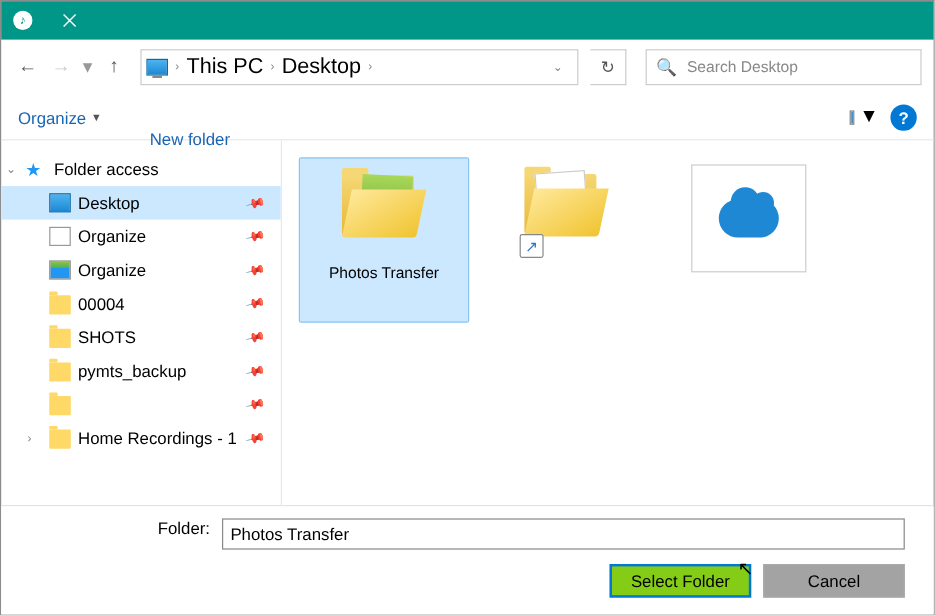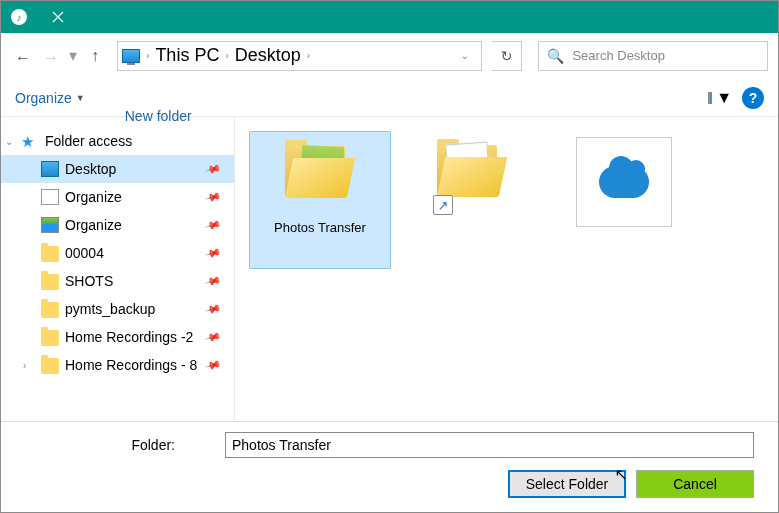--- a/index.html
+++ b/index.html
@@ -58,26 +58,26 @@
 .folder-open .paper2{position:absolute;width:42px;height:48px;background:linear-gradient(#a8d85a,#6b9c2c);left:20px;bottom:6px;transform:rotate(3deg);}
 .folder-open .paper3{position:absolute;width:42px;height:48px;background:linear-gradient(#b499d8,#7a52b5);left:20px;bottom:6px;transform:rotate(3deg);}
 .folder-open .front{position:absolute;width:62px;height:40px;background:linear-gradient(145deg,#ffe89a,#f0c430);bottom:2px;left:8px;transform:skewX(-12deg);border-radius:0 0 3px 3px;}
 .shortcut-arrow{position:absolute;bottom:0;left:0;width:20px;height:20px;background:#fff;border:1px solid #888;border-radius:2px;display:flex;align-items:center;justify-content:center;font-size:13px;color:#3373c4;}
 .fitem .lbl { font-size: 13px; text-align: center; line-height: 1.25; word-wrap:break-word; max-width:130px;}
 .cloud-thumb { width:96px; height:90px; border:1px solid #ccc; display:flex; align-items:center; justify-content:center;}
 .cloud { width:50px; height:32px; background:#1e88d4; border-radius:16px; position:relative;}
 .cloud::before{content:"";position:absolute;width:24px;height:24px;background:#1e88d4;border-radius:50%;top:-10px;left:10px;}
 .cloud::after{content:"";position:absolute;width:18px;height:18px;background:#1e88d4;border-radius:50%;top:-6px;left:28px;}
 .footer { padding: 10px 14px 14px; background:#fff;}
-.folder-row { display: flex; align-items: center; margin-bottom: 12px; gap: 40px; }
+.folder-row { display: flex; align-items: flex-start; margin-bottom: 12px; }
 .folder-row label { font-size: 14px; width: 170px; text-align: right; padding-right: 10px; }
 .folder-row input { flex: 1; height: 26px; border: 1px solid #888; padding: 0 6px; font-size: 14px; margin-right:10px;}
 .btns { display: flex; justify-content: flex-end; gap: 10px; padding-right:10px;}
-.btns button { width: 118px; height: 28px; border: 1px solid #aaa; background: #84cc16; font-size: 14px; cursor: pointer; }
-.btns button.primary { border: 2px solid #0078d4; background:#e5e5e5;}
+.btns button { width: 118px; height: 28px; border: 1px solid #aaa; background: #a3a3a3; font-size: 14px; cursor: pointer; }
+.btns button.primary { border: 2px solid #0078d4; background:#84cc16;}
 .watermark { position: absolute; right: 18px; bottom: 58px; font-size: 20px; color: rgba(90,90,90,0.6); font-style: italic; font-family: Georgia,serif; pointer-events:none;}
 .cursor { position:absolute; bottom:28px; right:150px; font-size:16px; color:#000; pointer-events:none;}
 </style>
 </head>
 <body>
 
 <div class="window">
 
   <div class="titlebar">
     <span class="icon">♪</span>
@@ -158,27 +158,26 @@
         <span>SHOTS</span>
         <span class="pin">📌</span>
       </div>
       <div class="tree-item lv1">
         <span class="ticon ti-folder"></span>
         <span>pymts_backup</span>
         <span class="pin">📌</span>
       </div>
       <div class="tree-item lv1">
         <span class="ticon ti-folder"></span>
-        <span>Home Recordings -2</span>
         <span class="pin">📌</span>
       </div>
       <div class="tree-item lv1">
         <span class="exp">›</span>
         <span class="ticon ti-folder"></span>
-        <span>Home Recordings - 8</span>
+        <span>Home Recordings - 1</span>
         <span class="pin">📌</span>
       </div>
     </div>
 
     <div class="content">
       <div class="fitem selected">
         <div class="thumb">
           <div class="folder-open">
               <div class="back"></div>
               <div class="paper2"></div>

